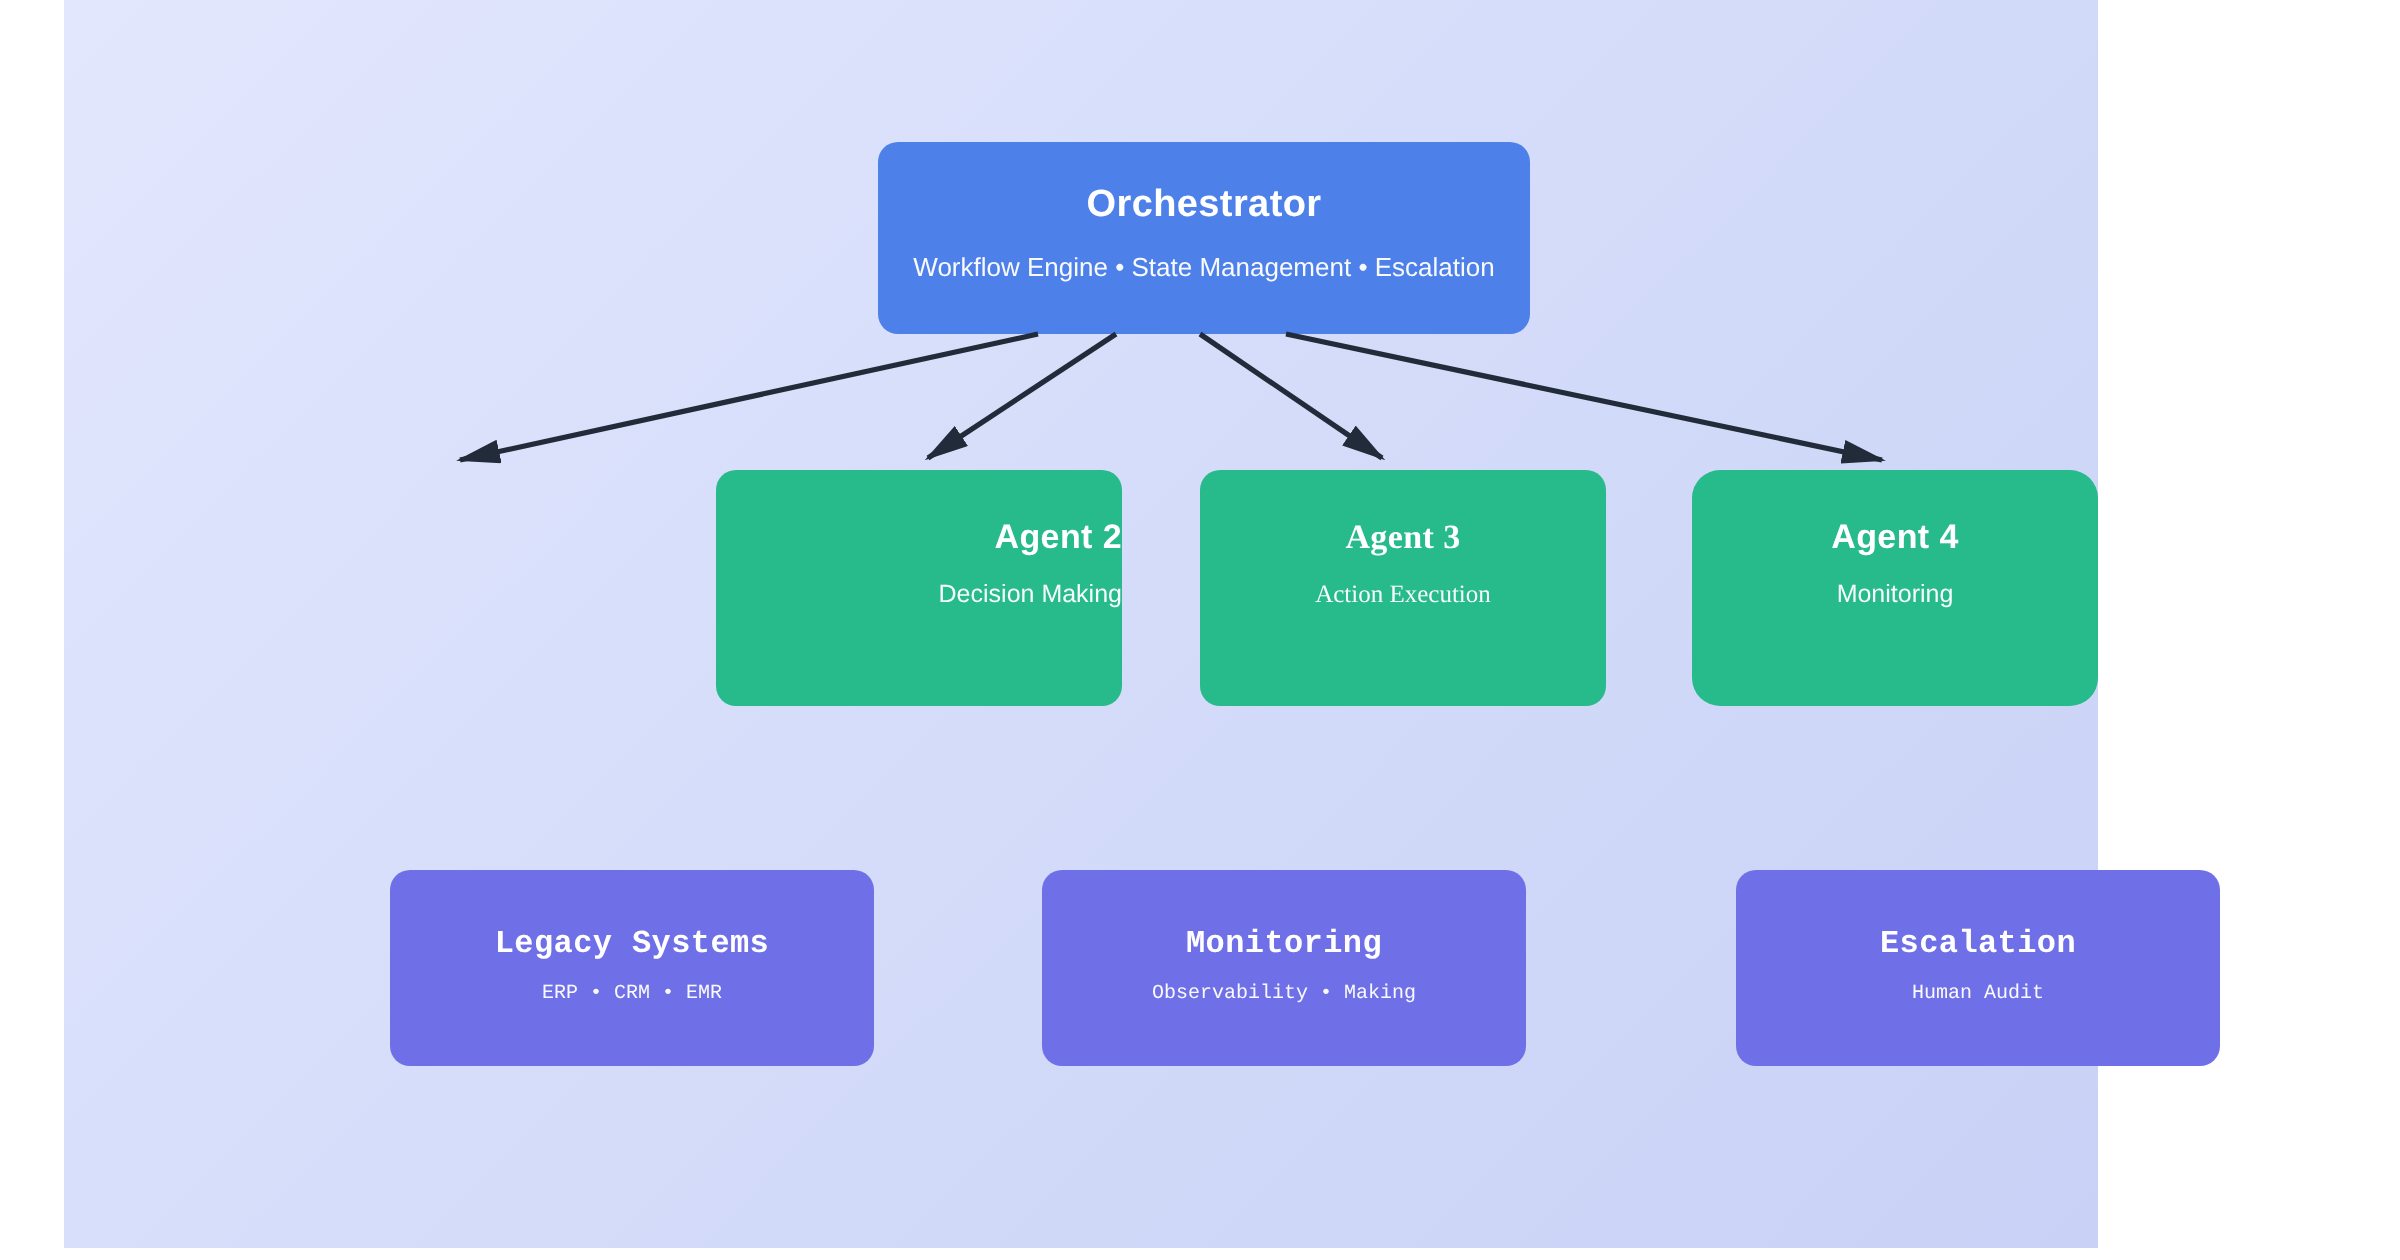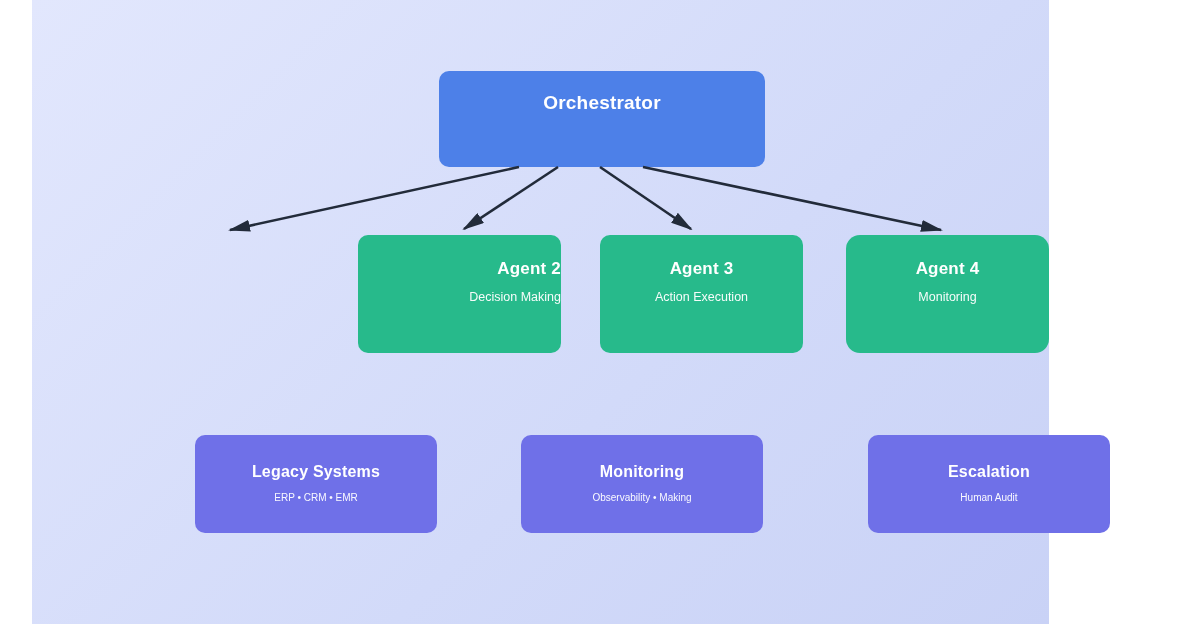--- a/index.html
+++ b/index.html
@@ -56,28 +56,29 @@
     top: 235px;
     width: 203px;
     height: 118px;
     background: var(--agent);
     padding-top: 24px;
   }
   .agent .node-title { font-size: 17px; }
   .agent .node-sub   { margin-top: 11px; font-size: 12.5px; }
   .agent-1 { left: 81px; }
   .agent-2 { left: 326px; align-items: flex-end; }
-  .agent-3 { left: 568px; }
+  .agent-3 { left: 568px; font-family: Liberation Serif, serif; }
   .agent-4 { left: 814px; border-radius: 14px; }
   .support {
     top: 435px;
     width: 242px;
     height: 98px;
     background: var(--support);
     padding-top: 28px;
+    font-family: Liberation Mono, monospace;
   }
   .support .node-title { font-size: 16px; }
   .support .node-sub   { margin-top: 11px; font-size: 10px; }
   .support-1 { left: 163px; }
   .support-2 { left: 489px; }
   .support-3 { left: 836px; }
   .edges-layer {
     position: absolute;
     left: 0;
     top: 0;
@@ -95,20 +96,21 @@
   }
 </style>
 </head>
 <body>
 
 <div class="page">
   <div class="canvas">
 
     <div class="node orchestrator">
       <div class="node-title">Orchestrator</div>
+      <div class="node-sub">Workflow Engine • State Management • Escalation</div>
     </div>
 
 
     <div class="node agent agent-2">
       <div class="node-title">Agent 2</div>
       <div class="node-sub">Decision Making</div>
     </div>
 
     <div class="node agent agent-3">
       <div class="node-title">Agent 3</div>

